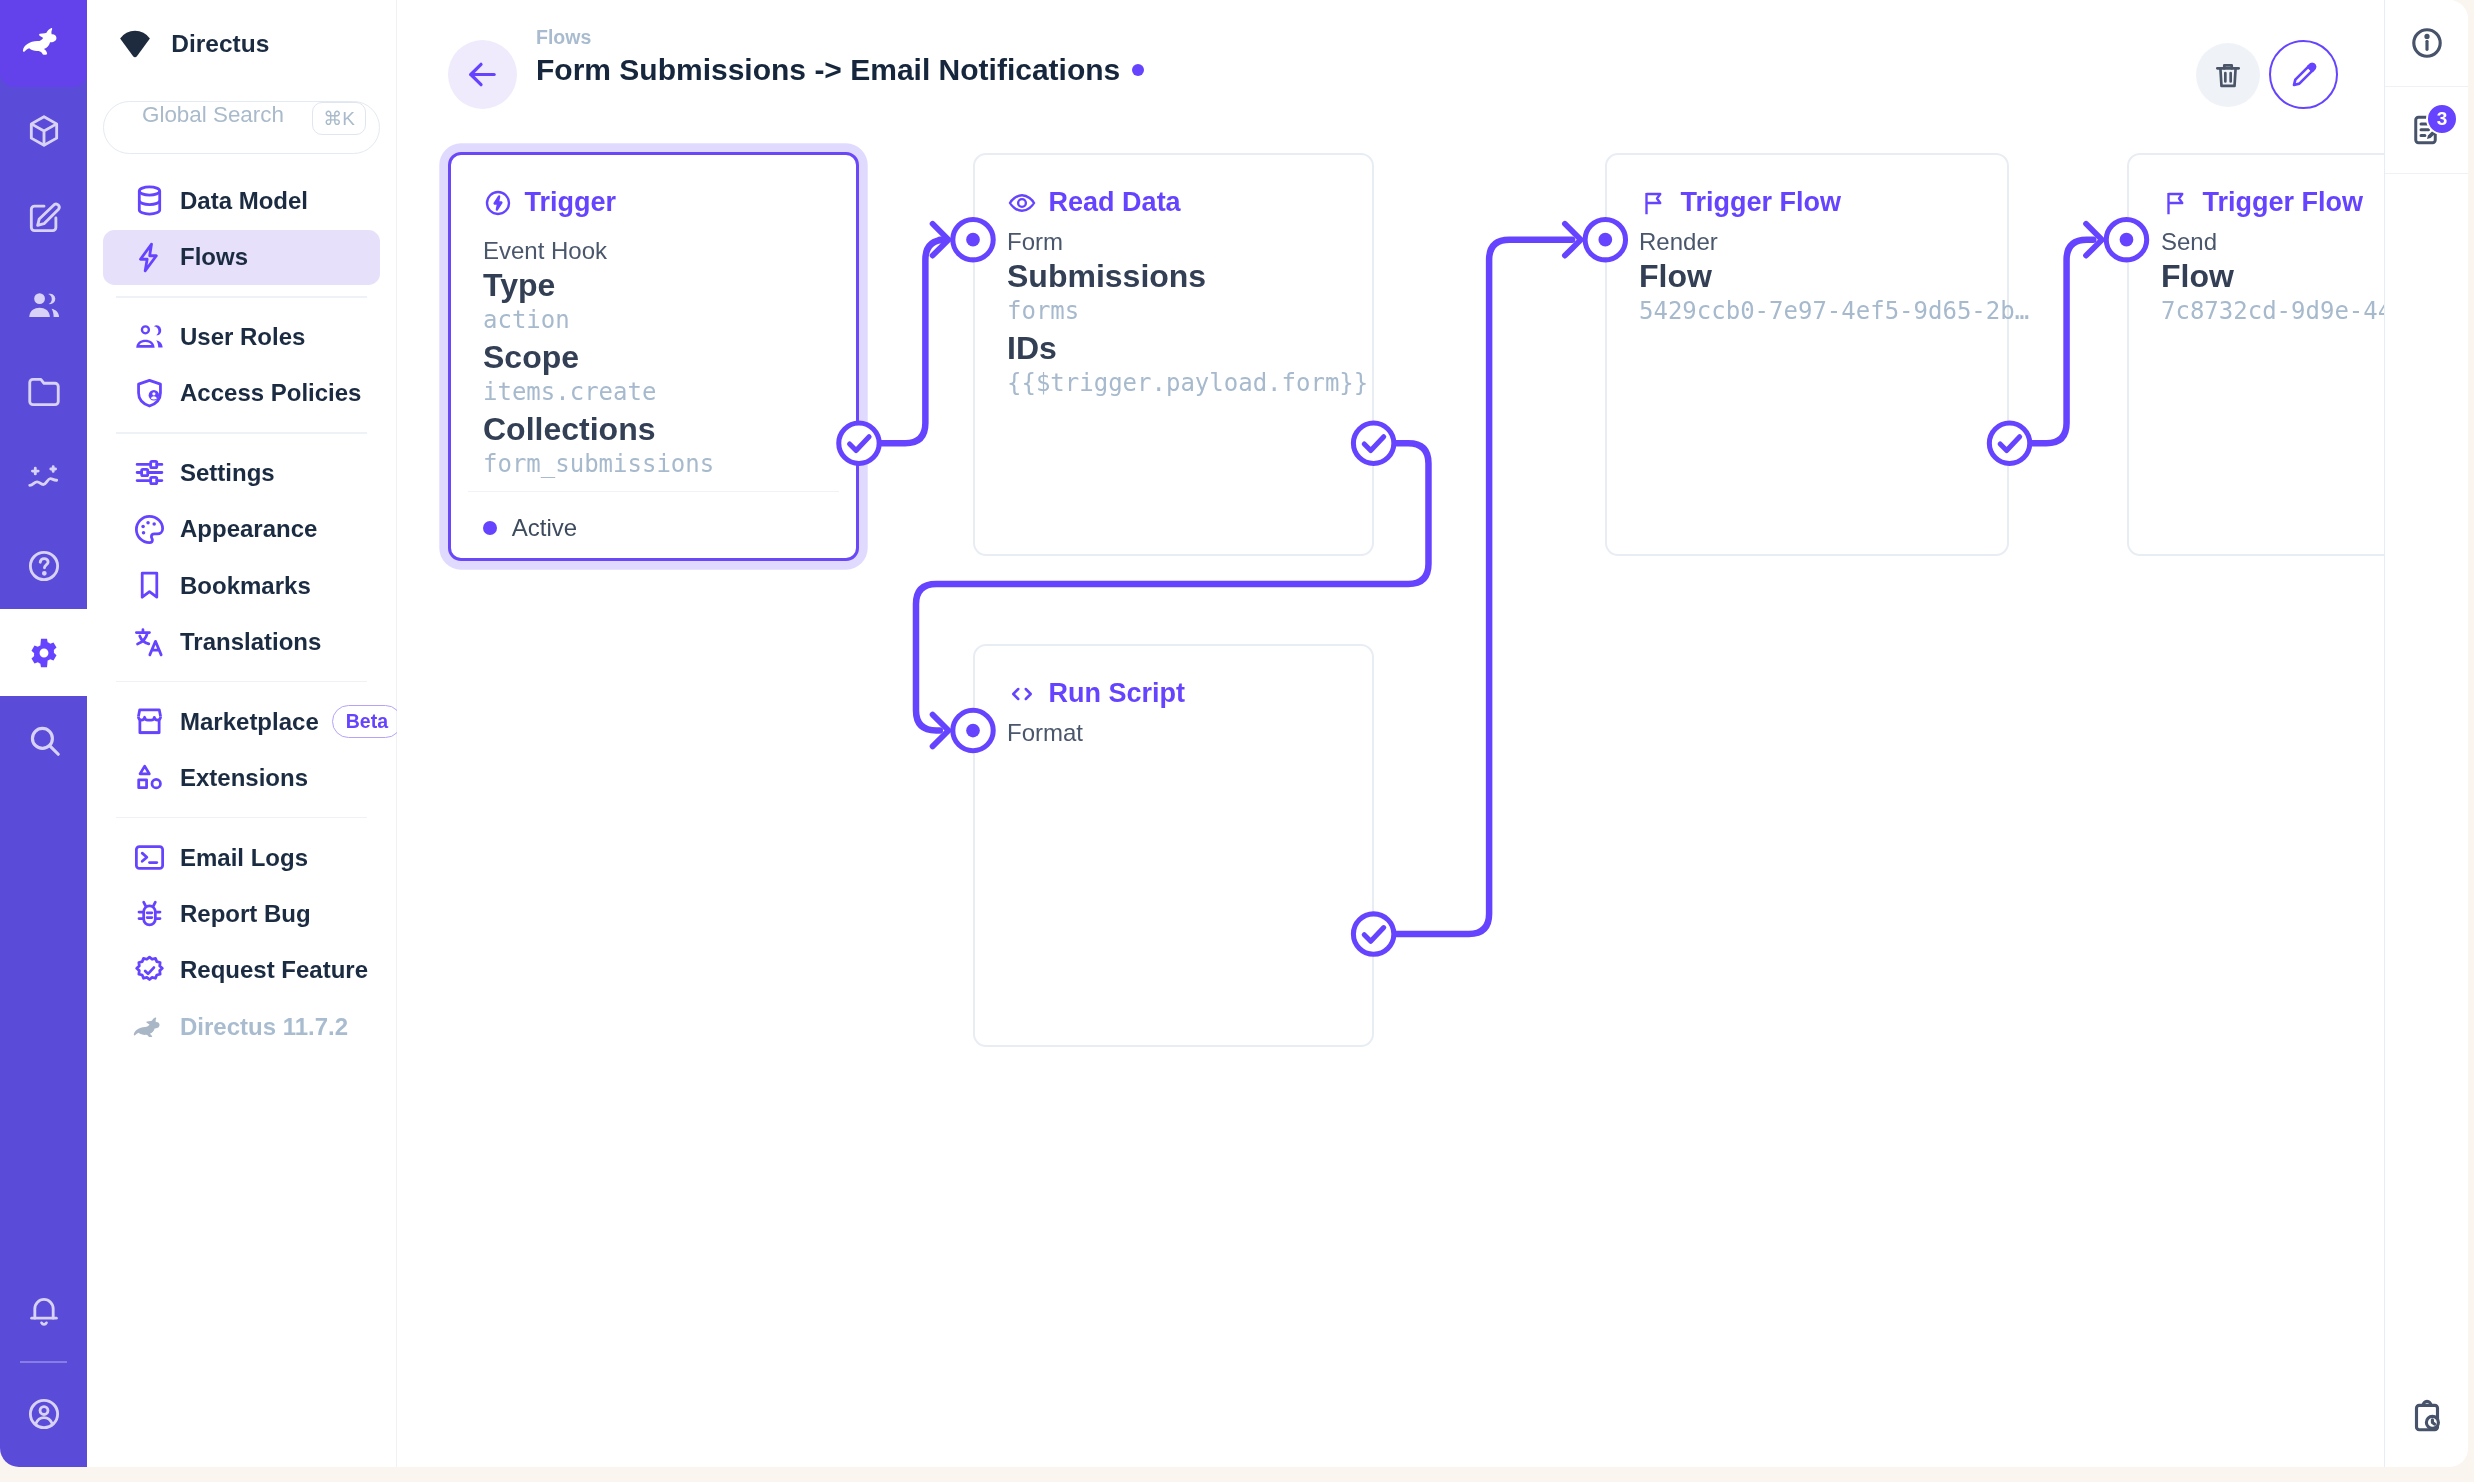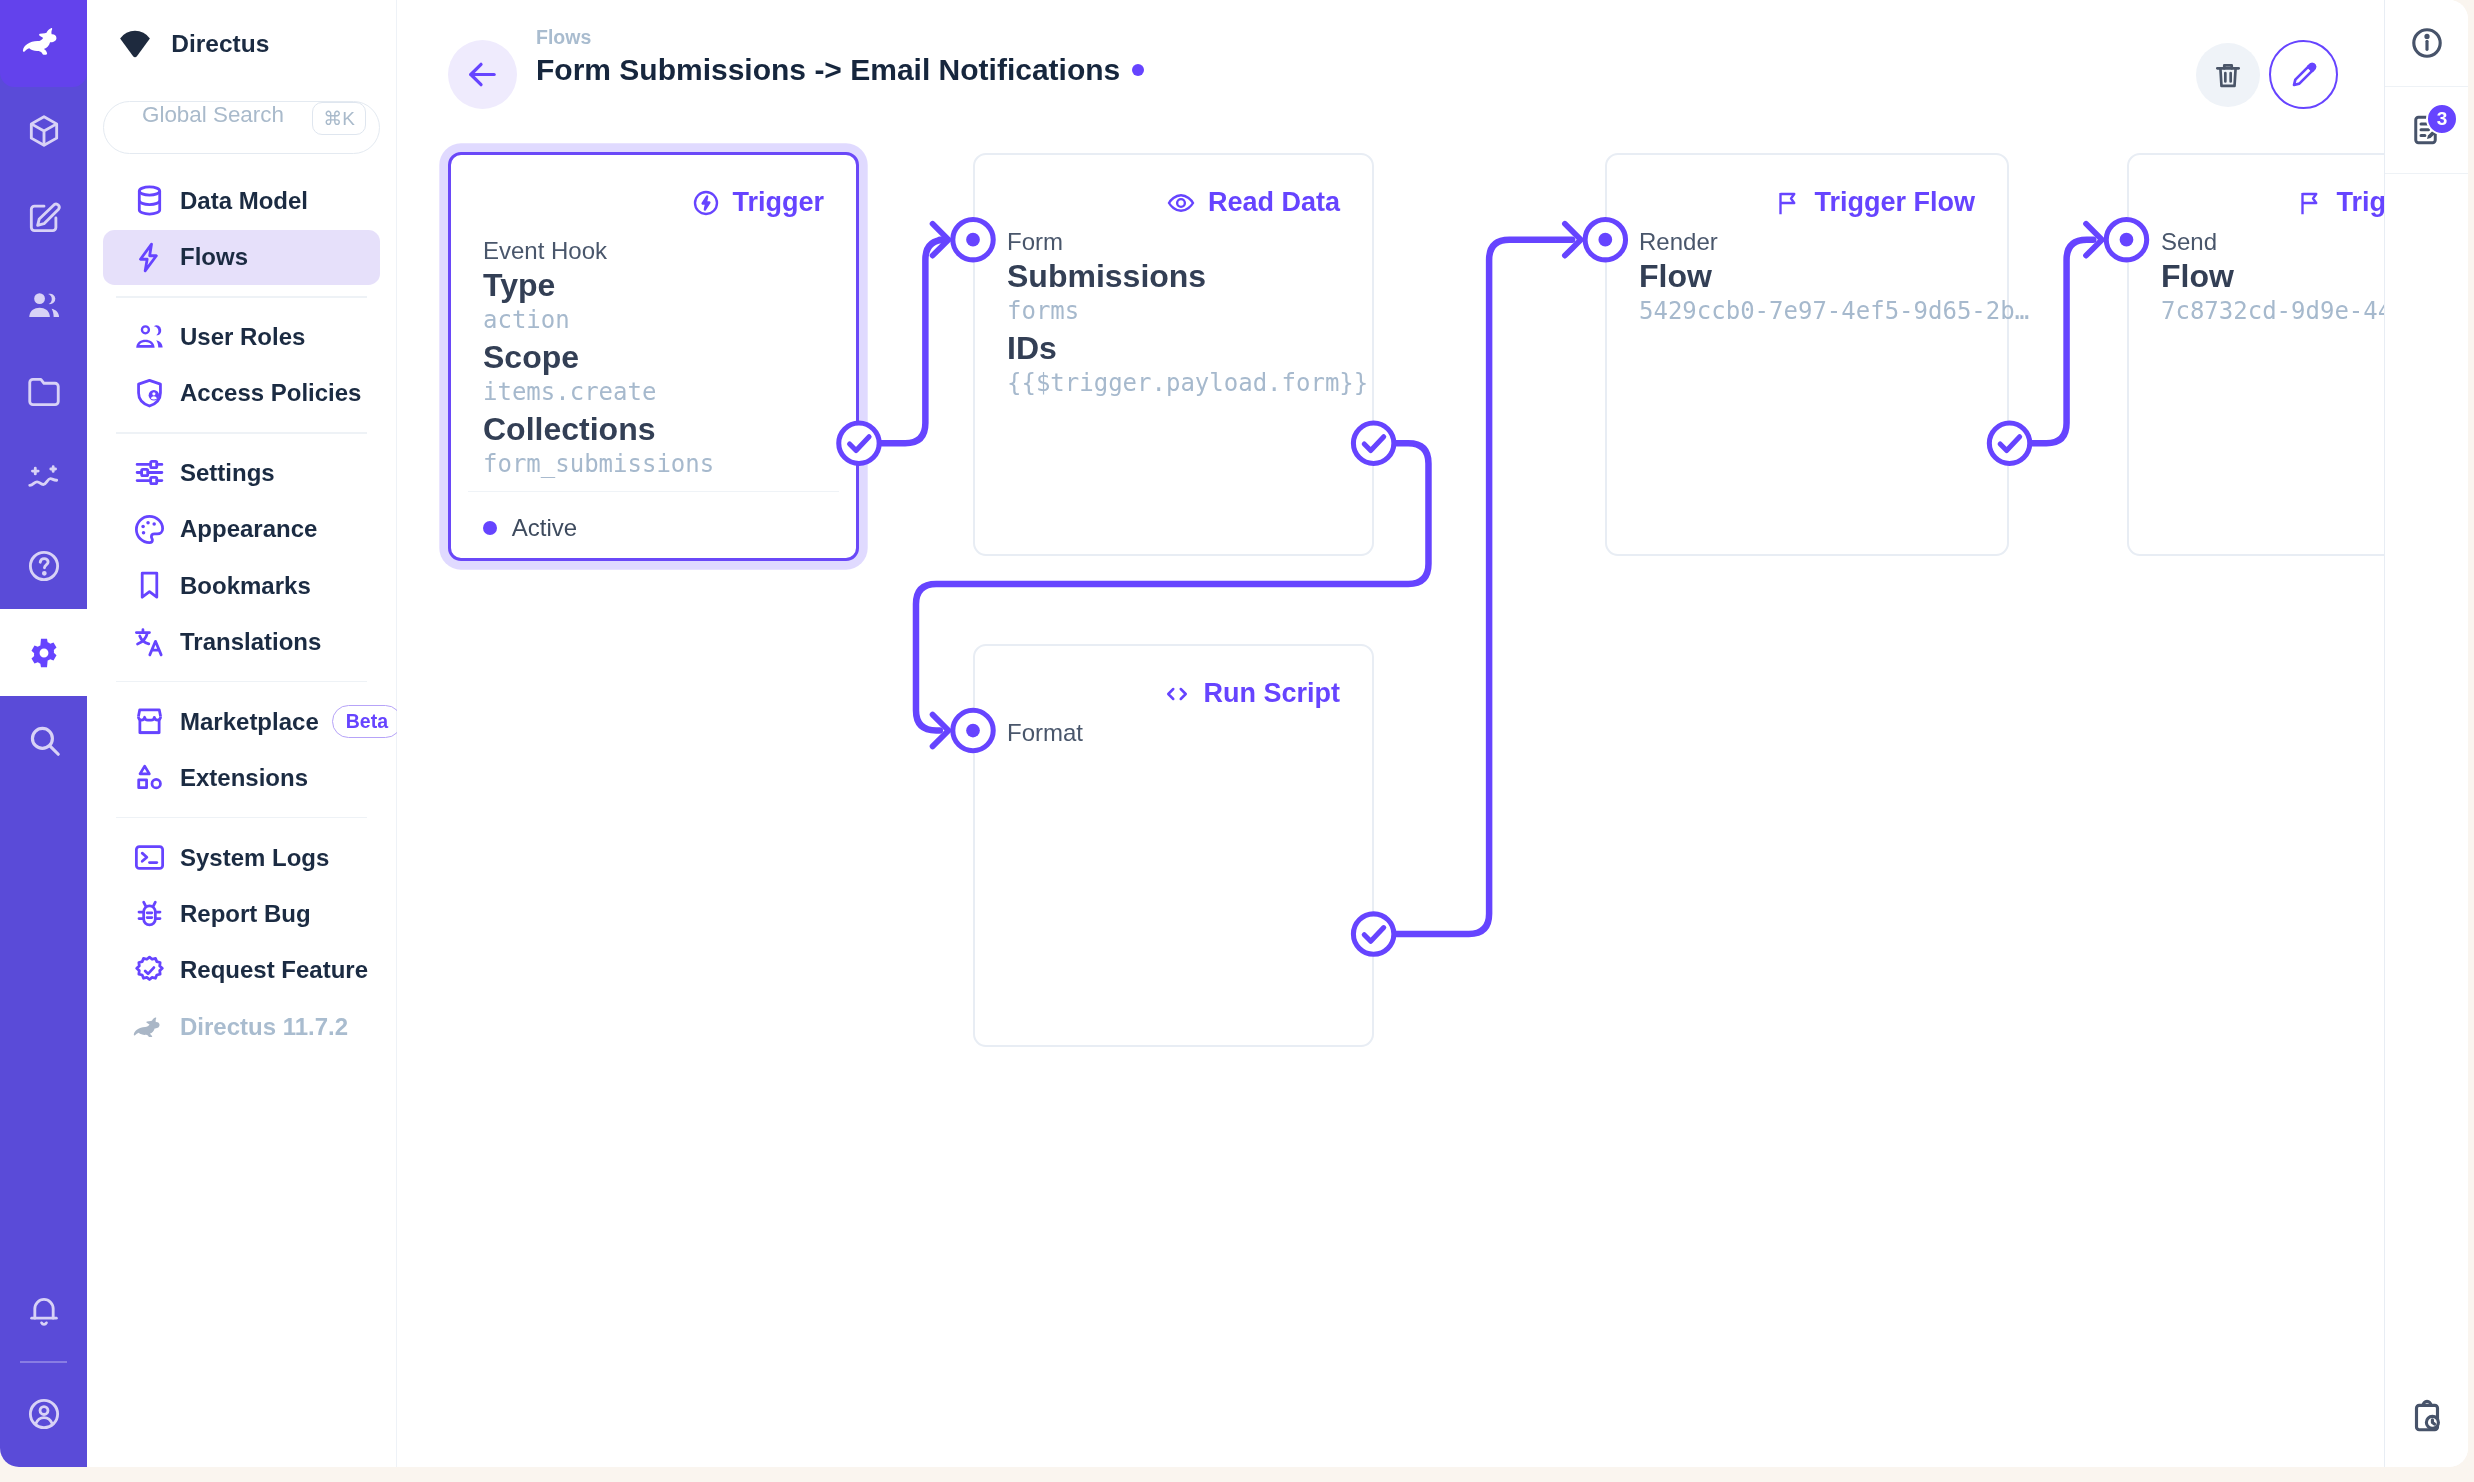--- a/index.html
+++ b/index.html
@@ -52,21 +52,21 @@
   .hdr-title { font-size:30px; font-weight:700; color:#16263D; }
   .hdr-dot { width:12.3px; height:12.3px; border-radius:50%; background:#6644FF; }
   .btn-circle { position:absolute; border-radius:50%; display:flex; align-items:center; justify-content:center; cursor:pointer; }
   .btn-trash { left:1799px; top:43px; width:64px; height:64px; background:#EFF3F8; color:#4A5568; }
   .btn-edit  { left:1872px; top:40px; width:69px; height:69px; background:#fff; border:2.2px solid #6644FF; color:#6644FF; }
   .btn-circle .icon { width:32px; height:32px; }
 
   
   .panel { position:absolute; background:#fff; border:2.2px solid #E8EDF4; border-radius:13px; z-index:2; padding:26px 32px; }
   .panel.selected { border:3.6px solid #6A48F8; box-shadow:0 0 0 8.7px rgba(102,68,255,.20); }
-  .p-title { display:flex; align-items:center; gap:11.6px; color:#6644FF; font-size:27px; font-weight:700; height:43px;justify-content:flex-end; }
+  .p-title { display:flex; align-items:center; gap:11.6px; color:#6644FF; font-size:27px; font-weight:700; height:43px; }
   .p-title .icon { width:30px; height:30px; }
   .p-plain { font-size:24px; color:#49566B; line-height:35px; }
   .p-label { font-size:32px; font-weight:700; color:#333F55; line-height:35px; }
   .p-value { font-family:"DejaVu Sans Mono", monospace; font-size:24px; color:#A6B9CD; line-height:35px; white-space:nowrap; }
   .p-value + .p-label { margin-top:2px; }
   .p-divider { position:absolute; left:17.3px; right:17.3px; bottom:66px; height:1.4px; background:#EFF3F7; }
   .p-active { position:absolute; left:32px; bottom:16px; display:flex; align-items:center; gap:14.4px; }
   .p-active .dot { width:14.4px; height:14.4px; border-radius:50%; background:#6644FF; }
   .p-active .txt { font-size:24px; color:#3E4B5E; }
 
@@ -315,21 +315,21 @@
     </div>
     <div class="nav-divider"></div>
     <div class="nav-item">
       <span class="icon">
           <svg viewBox="0 0 24 24" fill="none" stroke="currentColor" stroke-width="1.9" stroke-linecap="round" stroke-linejoin="round">
             <rect x="3" y="4.5" width="18" height="15" rx="2"></rect>
             <path d="M7 9l3.2 2.8L7 14.6"></path>
             <path d="M12 15.5h5"></path>
           </svg>
         </span>
-      <span class="lbl">System Logs</span>
+      <span class="lbl">Email Logs</span>
     </div>
     <div class="nav-item">
       <span class="icon">
           <svg viewBox="0 0 24 24" fill="none" stroke="currentColor" stroke-width="1.9" stroke-linecap="round">
             <rect x="8" y="6.8" width="8" height="13" rx="4"></rect>
             <path d="M9.3 6.8L8 4.2M14.7 6.8L16 4.2"></path>
             <path d="M8 11H4.8M8 15.5H4.8M16 11h3.2M16 15.5h3.2"></path>
             <path d="M10.4 11.5h3.2M10.4 14.8h3.2"></path>
           </svg>
         </span>

